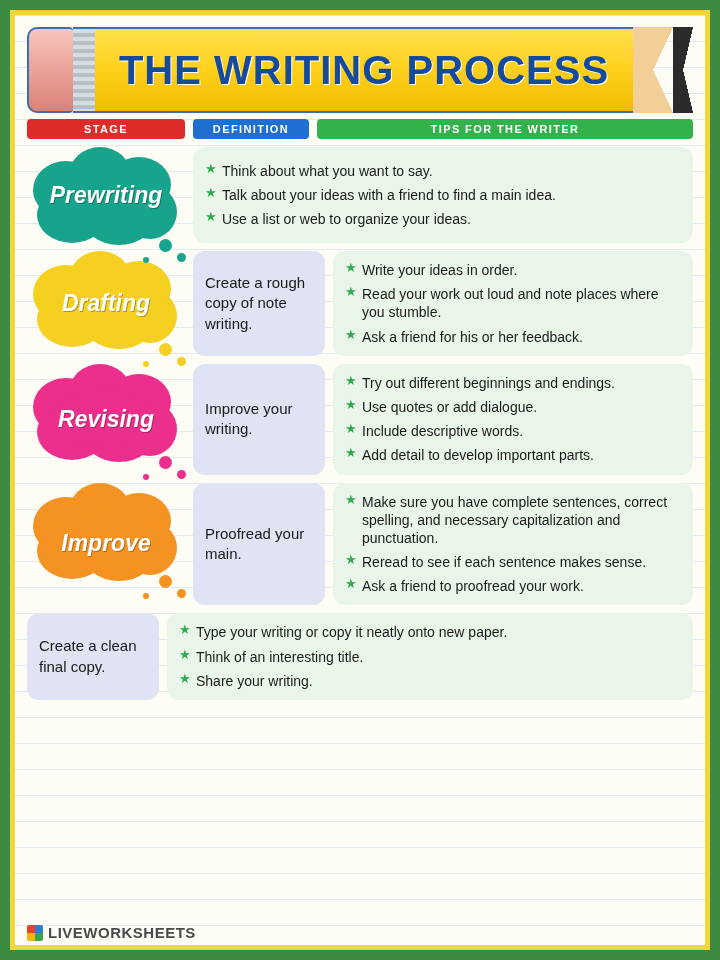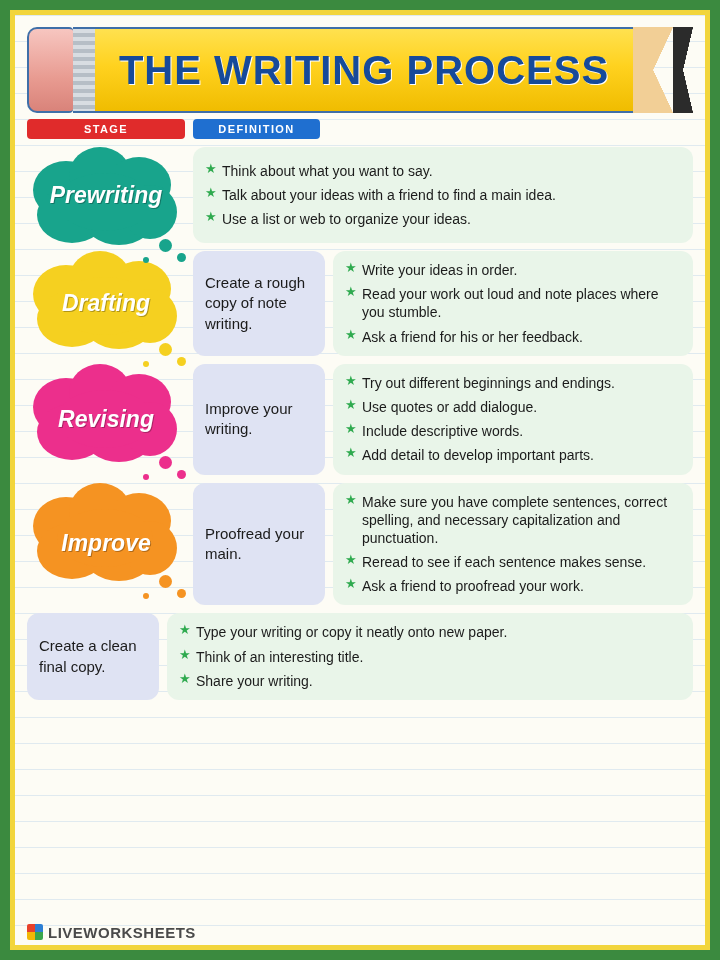--- a/index.html
+++ b/index.html
@@ -101,21 +101,21 @@
     color: #ffffff;
     font-size: 11px;
     font-weight: bold;
     letter-spacing: 1.4px;
     text-align: center;
     padding: 4px 0 4px 0;
     border-radius: 4px;
     box-sizing: border-box;
   }
   .hdr-stage   { width: 158px; background: #e02b2b; }
-  .hdr-def     { width: 127px; background: #1f6fd0; }
+  .hdr-def     { width: 116px; background: #1f6fd0; }
   .hdr-tips    { flex: 1; background: #33b24b; }
 
   
   .rows { margin: 0 2px; }
   .row {
     display: flex;
     gap: 8px;
     align-items: stretch;
     margin-bottom: 8px;
   }
@@ -198,20 +198,21 @@
     color: #2faa4f;
     font-size: 13px;
   }
 
   
   .footer {
     position: absolute;
     left: 12px;
     bottom: 4px;
     display: flex;
+    align-items: center;
     gap: 5px;
   }
   .lw-logo {
     width: 16px;
     height: 16px;
     display: grid;
     grid-template-columns: 1fr 1fr;
     grid-template-rows: 1fr 1fr;
     overflow: hidden;
     border-radius: 2px;
@@ -236,20 +237,21 @@
       <div class="barrel">
         <div class="poster-title">THE WRITING PROCESS</div>
       </div>
       <div class="tip-wood"></div>
       <div class="tip-lead"></div>
     </div>
 
     <div class="headers">
       <div class="hdr hdr-stage">STAGE</div>
       <div class="hdr hdr-def">DEFINITION</div>
+      <div class="hdr hdr-tips">TIPS FOR THE WRITER</div>
     </div>
 
     <div class="rows">
 
       <div class="row">
         <div class="stage-cell">
           <div class="blob">
               <span class="lobe" style="left: 2px; top: 14px; width: 66px; height: 58px; background: rgb(24, 164, 140);"></span>
               <span class="lobe" style="left: 38px; top: 0px; width: 62px; height: 56px; background: rgb(24, 164, 140);"></span>
               <span class="lobe" style="left: 76px; top: 10px; width: 64px; height: 56px; background: rgb(24, 164, 140);"></span>

